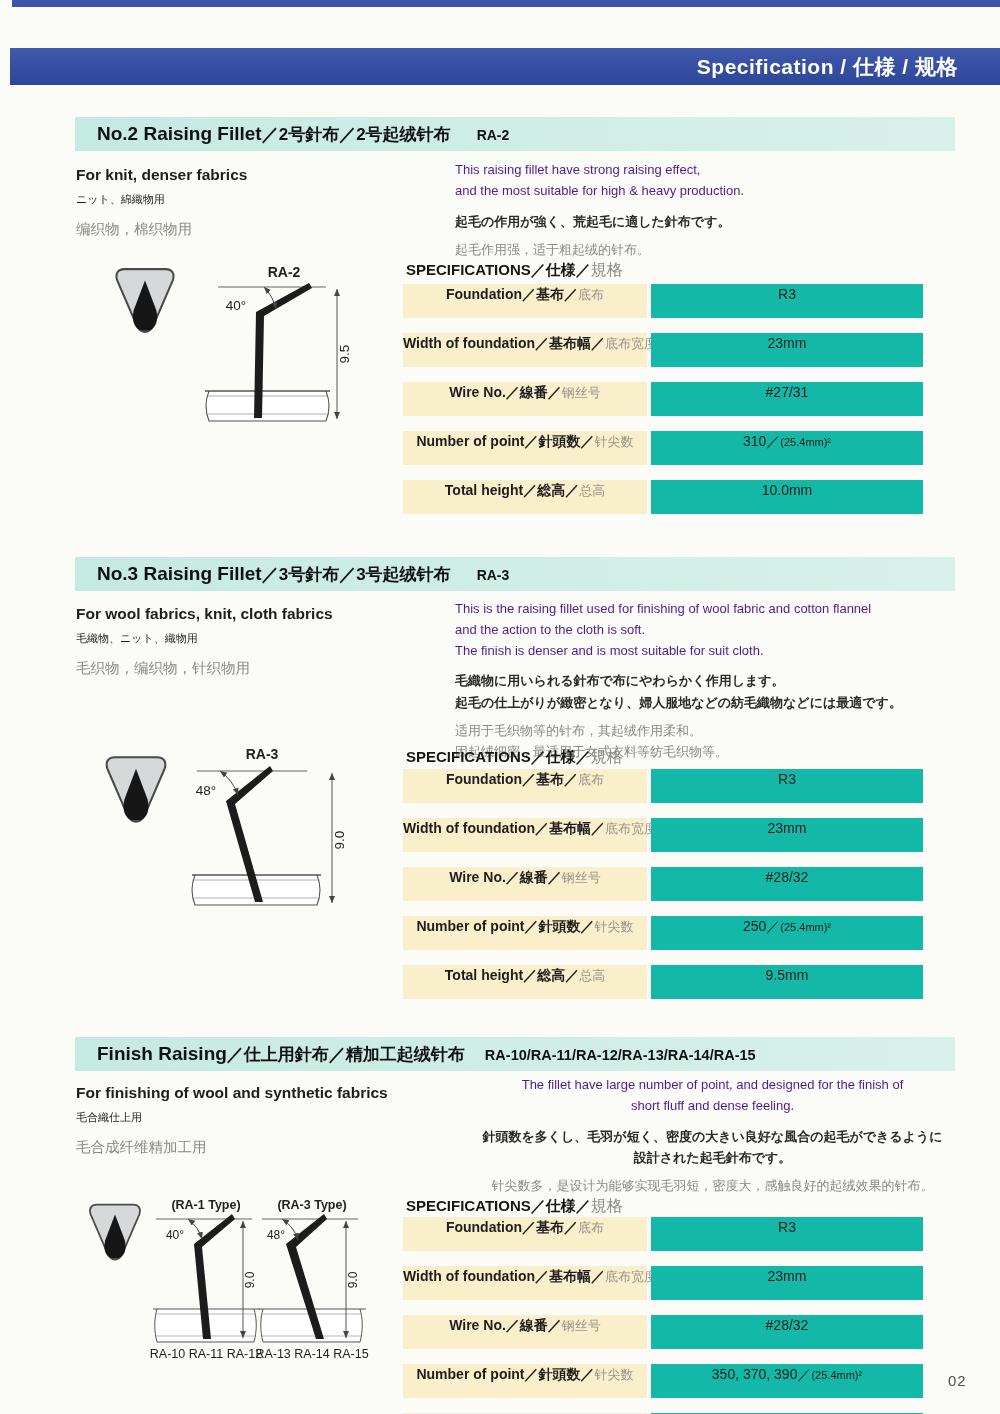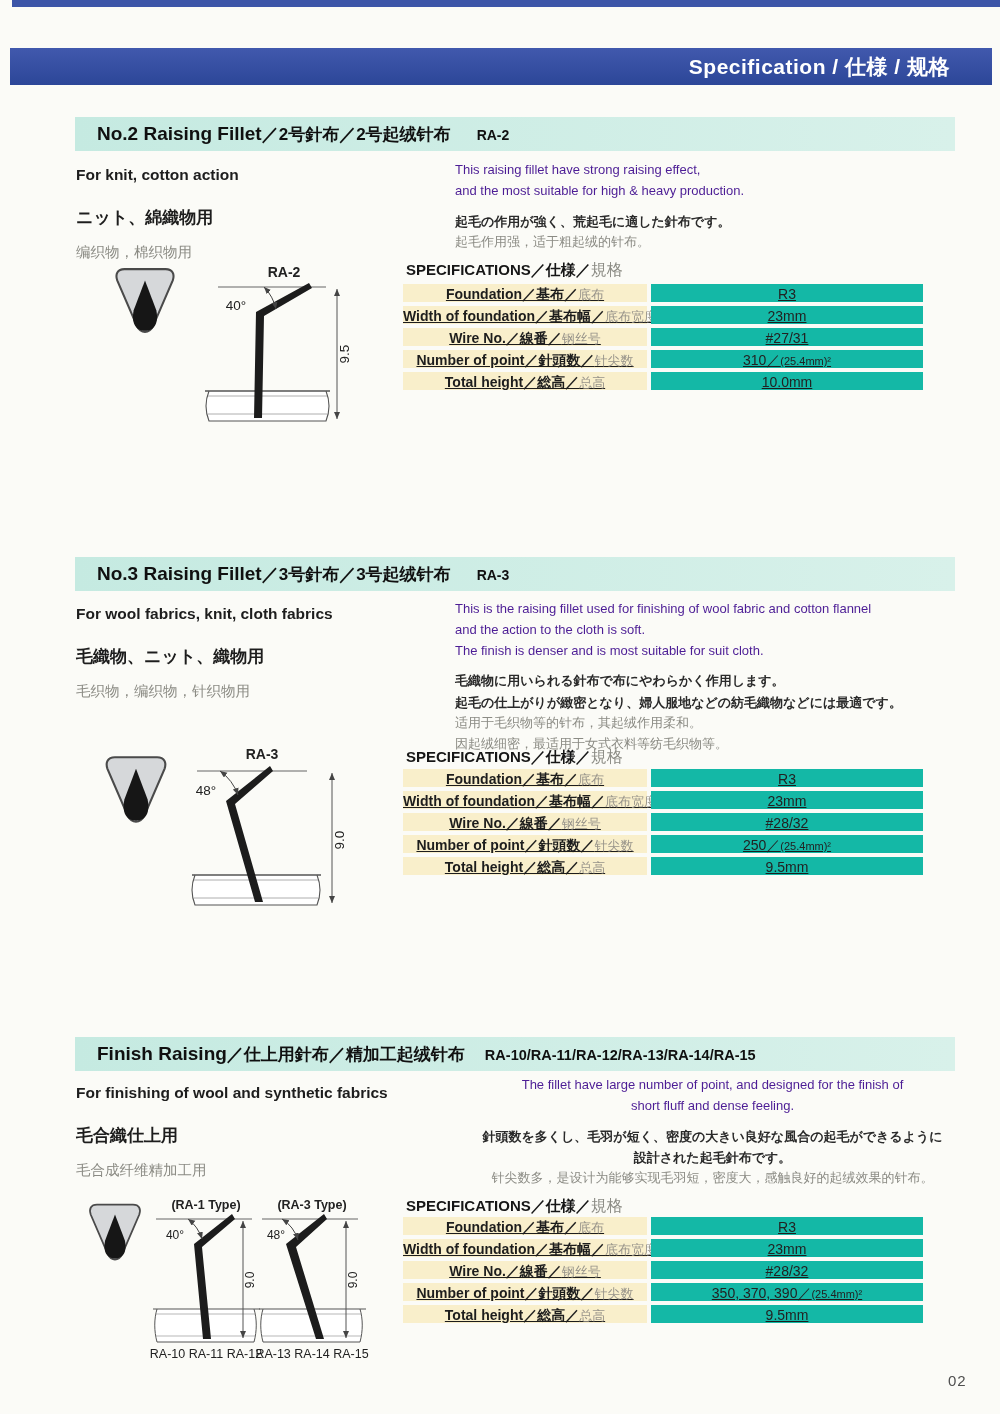--- a/index.html
+++ b/index.html
@@ -1,43 +1,43 @@
 <!DOCTYPE html>
 <html><head>
 <meta charset="utf-8">
 <style>
   html,body{margin:0;padding:0;background:#e9ecef;}
   .page{position:relative;width:1000px;height:1414px;background:#fbfbf7;overflow:hidden;
         font-family:"Liberation Sans",sans-serif;color:#1d1d1d;margin:0 auto;}
   .top-edge{position:absolute;top:0;left:12px;right:0;height:7px;background:#3c55a8;}
-  .banner{position:absolute;top:48px;left:10px;right:8px;height:37px;
+  .banner{position:absolute;top:48px;left:10px;right:0;height:37px;
           background:linear-gradient(to bottom,#4159ad,#2c4698);}
   .banner span{position:absolute;right:42px;top:0;line-height:37px;color:#fff;
                font-size:21px;font-weight:bold;letter-spacing:.5px;}
   .sec{position:absolute;left:0;width:1000px;}
   .sec-header{position:absolute;left:75px;top:0;width:880px;height:34px;border-radius:0;
               background:linear-gradient(to right,#c5eae1,#d8f1ea);line-height:34px;
               padding-left:22px;box-sizing:border-box;white-space:nowrap;}
   .sec-title{font-size:19px;font-weight:bold;color:#101010;}
   .sec-title-cjk{font-size:17px;font-weight:bold;color:#101010;}
   .sec-code{font-size:14px;font-weight:bold;color:#101010;margin-left:26px;}
   .use{position:absolute;width:370px;}
   .use-en{font-size:15.5px;font-weight:bold;line-height:1.5;}
-  .use-ja{font-size:17px;font-weight:bold;margin-top:19px;line-height:1.5;}
+  .use-ja{font-size:11px;font-weight:normal;margin-top:5px;line-height:1.5;}
   .use-zh{font-size:14.5px;margin-top:11px;line-height:1.5;color:#8b8b84;
           font-family:"Liberation Serif",serif;}
   .desc{position:absolute;left:455px;width:515px;}
   .desc-en{font-size:13px;line-height:1.6;color:#4c1d95;white-space:pre-line;}
   .desc-ja{font-size:13px;font-weight:bold;line-height:1.65;color:#2a2a2a;margin-top:9px;white-space:pre-line;}
-  .desc-zh{font-size:13px;line-height:1.6;color:#8b8b84;white-space:pre-line;
+  .desc-zh{font-size:13px;line-height:1.6;color:#8b8b84;margin-top:8px;white-space:pre-line;
            font-family:"Liberation Serif",serif;}
   .spec-title{position:absolute;font-size:15px;font-weight:bold;color:#161616;white-space:nowrap;}
   .spec-title .zh{font-weight:normal;color:#8b8b84;font-family:"Liberation Serif",serif;font-size:16px;}
   .spec-table{position:absolute;left:403px;width:520px;}
-  .srow{display:flex;margin-bottom:4px;height:18px;text-decoration:underline;}
+  .srow{display:flex;margin-bottom:15px;height:34px;}
   .cell-label{width:244px;background:#f9efcb;text-align:center;line-height:21px;
               font-size:14px;font-weight:bold;white-space:nowrap;}
   .cell-label .lbl-zh{font-weight:normal;color:#97938a;font-family:"Liberation Serif",serif;font-size:13px;}
   .cell-value{width:272px;margin-left:4px;background:#14b8a6;text-align:center;
               line-height:21px;font-size:14px;color:#222;}
   .cell-value .note{font-size:11px;}
   svg text{font-family:"Liberation Sans",sans-serif;fill:#222;}
   .icon-svg,.wire-svg{position:absolute;}
   .pageno{position:absolute;left:948px;top:1372px;font-size:15px;color:#4f4f4f;letter-spacing:1px;}
 </style>
@@ -49,21 +49,21 @@
 
   <div class="banner">
     <span>Specification / 仕様 / 规格</span>
   </div>
 
   <div class="sec" style="top:117px;height:440px;">
     <div class="sec-header">
       <span class="sec-title">No.2 Raising Fillet</span><span class="sec-title-cjk">／2号針布／2号起绒针布</span><span class="sec-code">RA-2</span>
     </div>
     <div class="use" style="left:76px;top:46px;">
-      <div class="use-en">For knit, cotton action</div>
+      <div class="use-en">For knit, denser fabrics</div>
       <div class="use-ja">ニット、綿織物用</div>
       <div class="use-zh">编织物，棉织物用</div>
     </div>
     <div class="desc" style="top:43px;">
       <div class="desc-en">This raising fillet have strong raising effect,
 and the most suitable for high &amp; heavy production.</div>
       <div class="desc-ja">起毛の作用が強く、荒起毛に適した針布です。</div>
       <div class="desc-zh">起毛作用强，适于粗起绒的针布。</div>
     </div>
 

